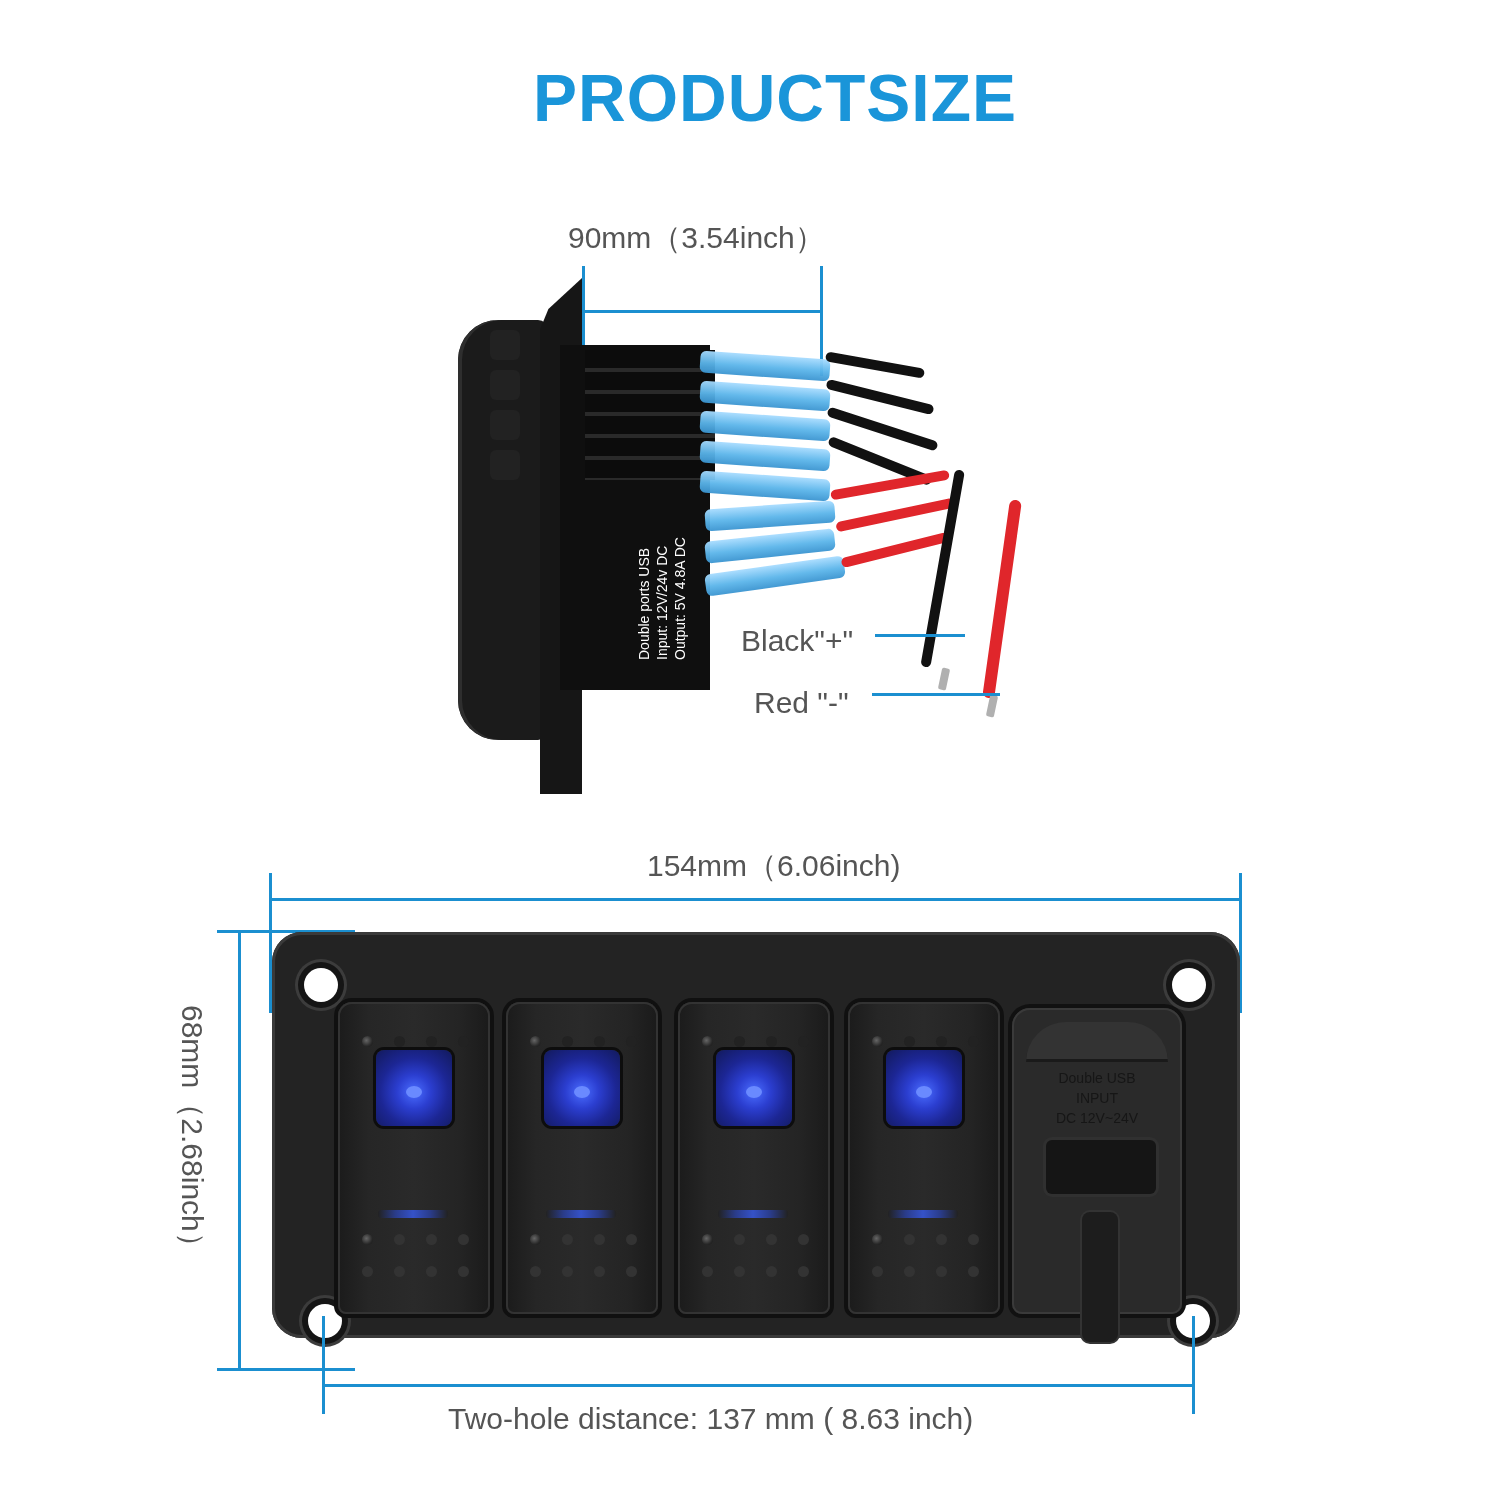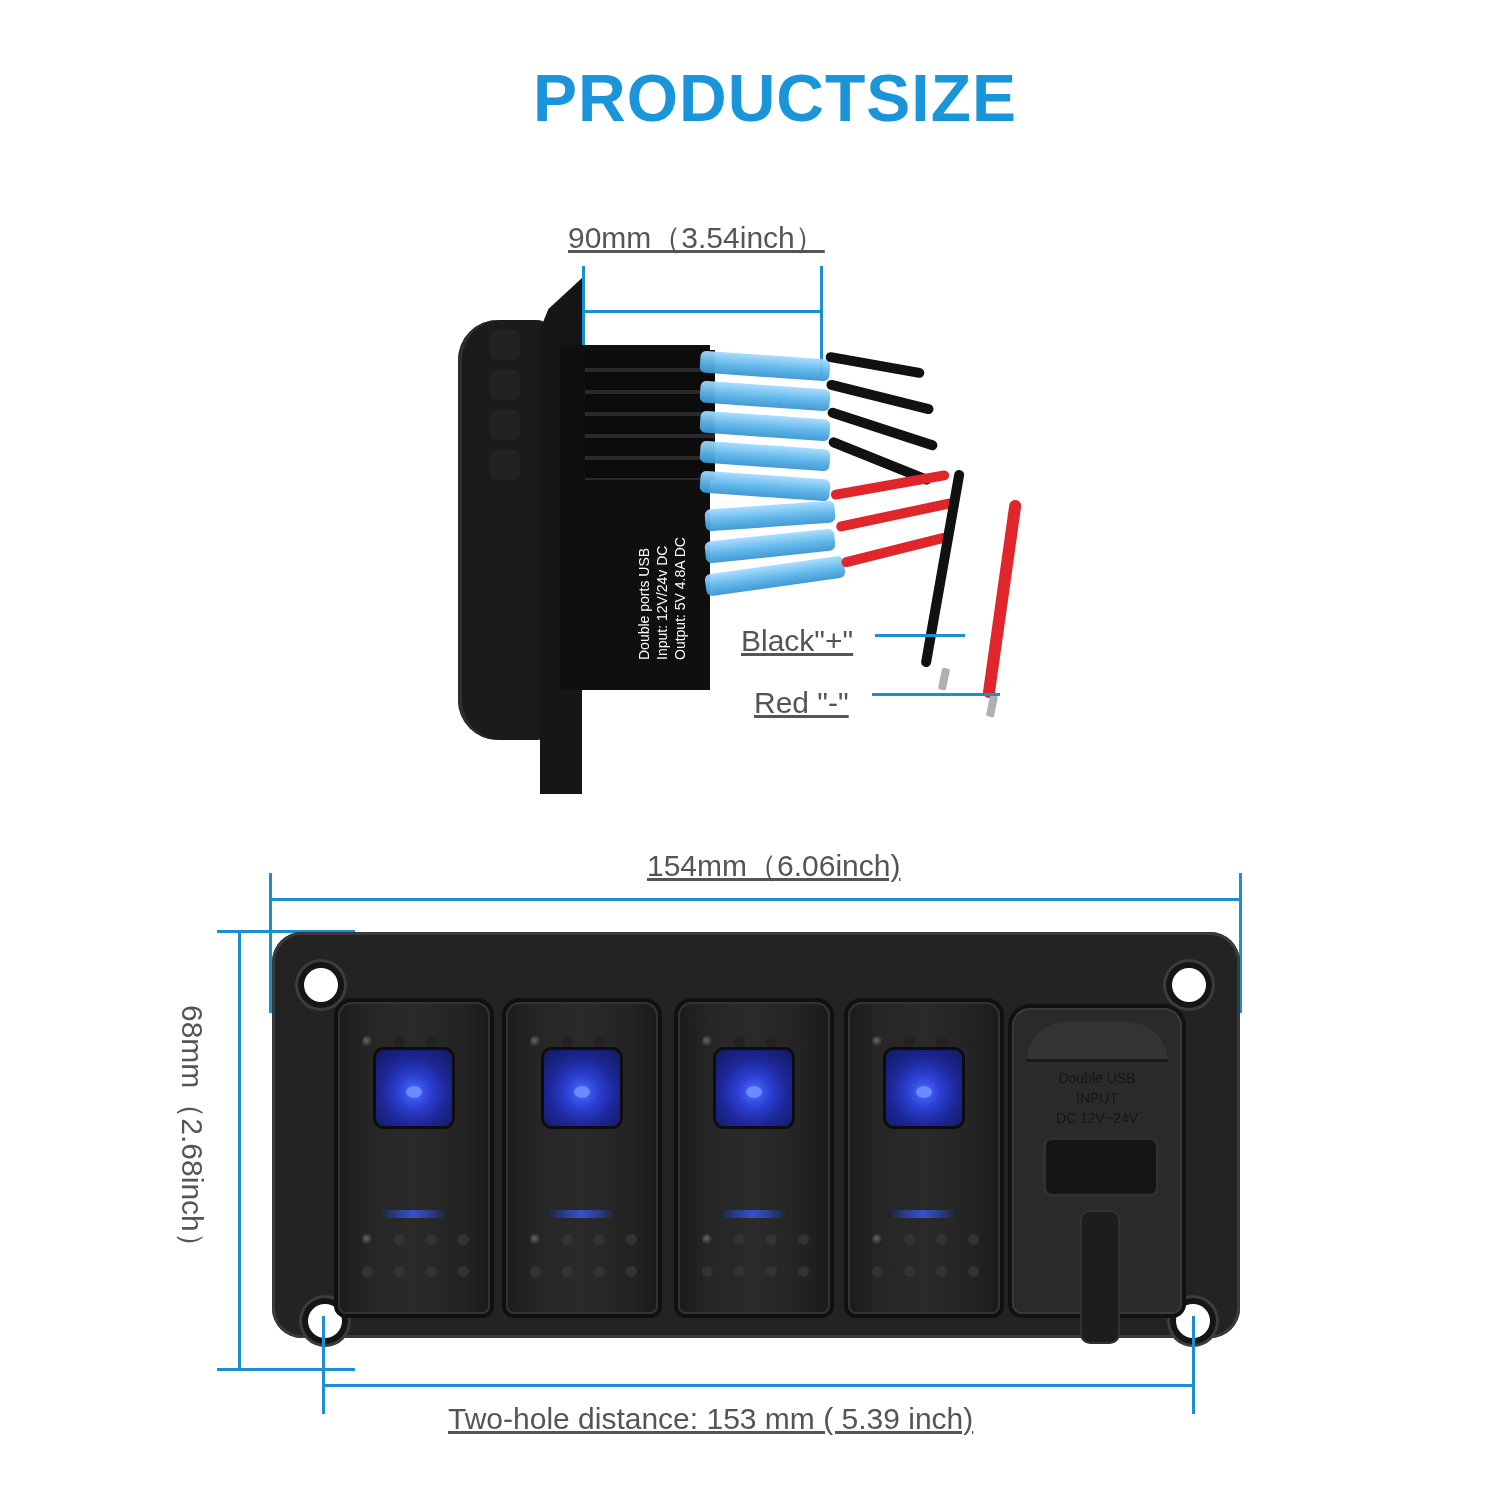--- a/index.html
+++ b/index.html
@@ -1,19 +1,19 @@
 <!DOCTYPE html>
 <html><head>
 <meta charset="utf-8">
 <style>
   html,body{margin:0;padding:0;background:#ffffff;}
   body{width:1500px;height:1500px;position:relative;overflow:hidden;font-family:"Liberation Sans",sans-serif;}
   .abs{position:absolute;}
   .title{left:0;top:60px;width:1550px;text-align:center;font-weight:bold;font-size:66px;color:#1a95d9;letter-spacing:1px;}
-  .dimtext{color:#555555;font-size:30px;white-space:nowrap;text-decoration:underline;}
+  .dimtext{color:#555555;font-size:30px;white-space:nowrap;}
   .bline{background:#1b8fd0;}
   
   .panel{left:272px;top:932px;width:968px;height:406px;background:#232323;border-radius:30px;box-shadow:inset 0 0 0 3px #3a3a3a;}
   .hole{width:34px;height:34px;border-radius:50%;background:#ffffff;box-shadow:0 0 0 6px #151515,0 0 0 9px #3c3c3c;}
   .rocker{top:1002px;width:152px;height:312px;background:linear-gradient(90deg,#1b1b1b,#262626 20%,#2a2a2a 50%,#242424 80%,#1a1a1a);border-radius:14px 14px 8px 8px;box-shadow:0 0 0 4px #101010,inset 0 0 0 2px #333;}
   .led{width:76px;height:76px;border-radius:8px;background:radial-gradient(circle at 50% 55%,#4a6dff 0%,#2b3ed0 30%,#1c2694 60%,#121a5c 100%);box-shadow:0 0 0 3px #0d0d0d;}
   .led::after{content:"";position:absolute;left:30px;top:36px;width:16px;height:12px;border-radius:50%;background:#6a8aff;}
   .dot{width:11px;height:11px;border-radius:50%;background:radial-gradient(circle at 40% 40%,#666 0%,#2a2a2a 60%,#111 100%);}
   .lstrip{width:70px;height:8px;border-radius:3px;background:linear-gradient(90deg,#222,#2a3c8a,#3552c8,#2a3c8a,#222);}
   .usb{left:1012px;top:1008px;width:170px;height:306px;background:#2a2a2a;border-radius:18px 18px 10px 10px;box-shadow:0 0 0 4px #111,inset 0 0 0 2px #3a3a3a;}
@@ -137,13 +137,13 @@
   <div class="abs usbtxt" style="left:0;top:60px;">Double USB</div>
   <div class="abs usbtxt" style="left:0;top:80px;">INPUT</div>
   <div class="abs usbtxt" style="left:0;top:100px;">DC 12V~24V</div>
 </div>
 <div class="abs usbslot"></div>
 <div class="abs usbtab"></div>
 
 <div class="abs bline" style="left:322px;top:1316px;width:3px;height:98px;"></div>
 <div class="abs bline" style="left:1192px;top:1316px;width:3px;height:98px;"></div>
 <div class="abs bline" style="left:323px;top:1384px;width:870px;height:3px;"></div>
-<div class="abs dimtext" style="left:448px;top:1402px;">Two-hole distance: 153 mm ( 5.39 inch)</div>
+<div class="abs dimtext" style="left:448px;top:1402px;">Two-hole distance: 137 mm ( 8.63 inch)</div>
 
 </body></html>

